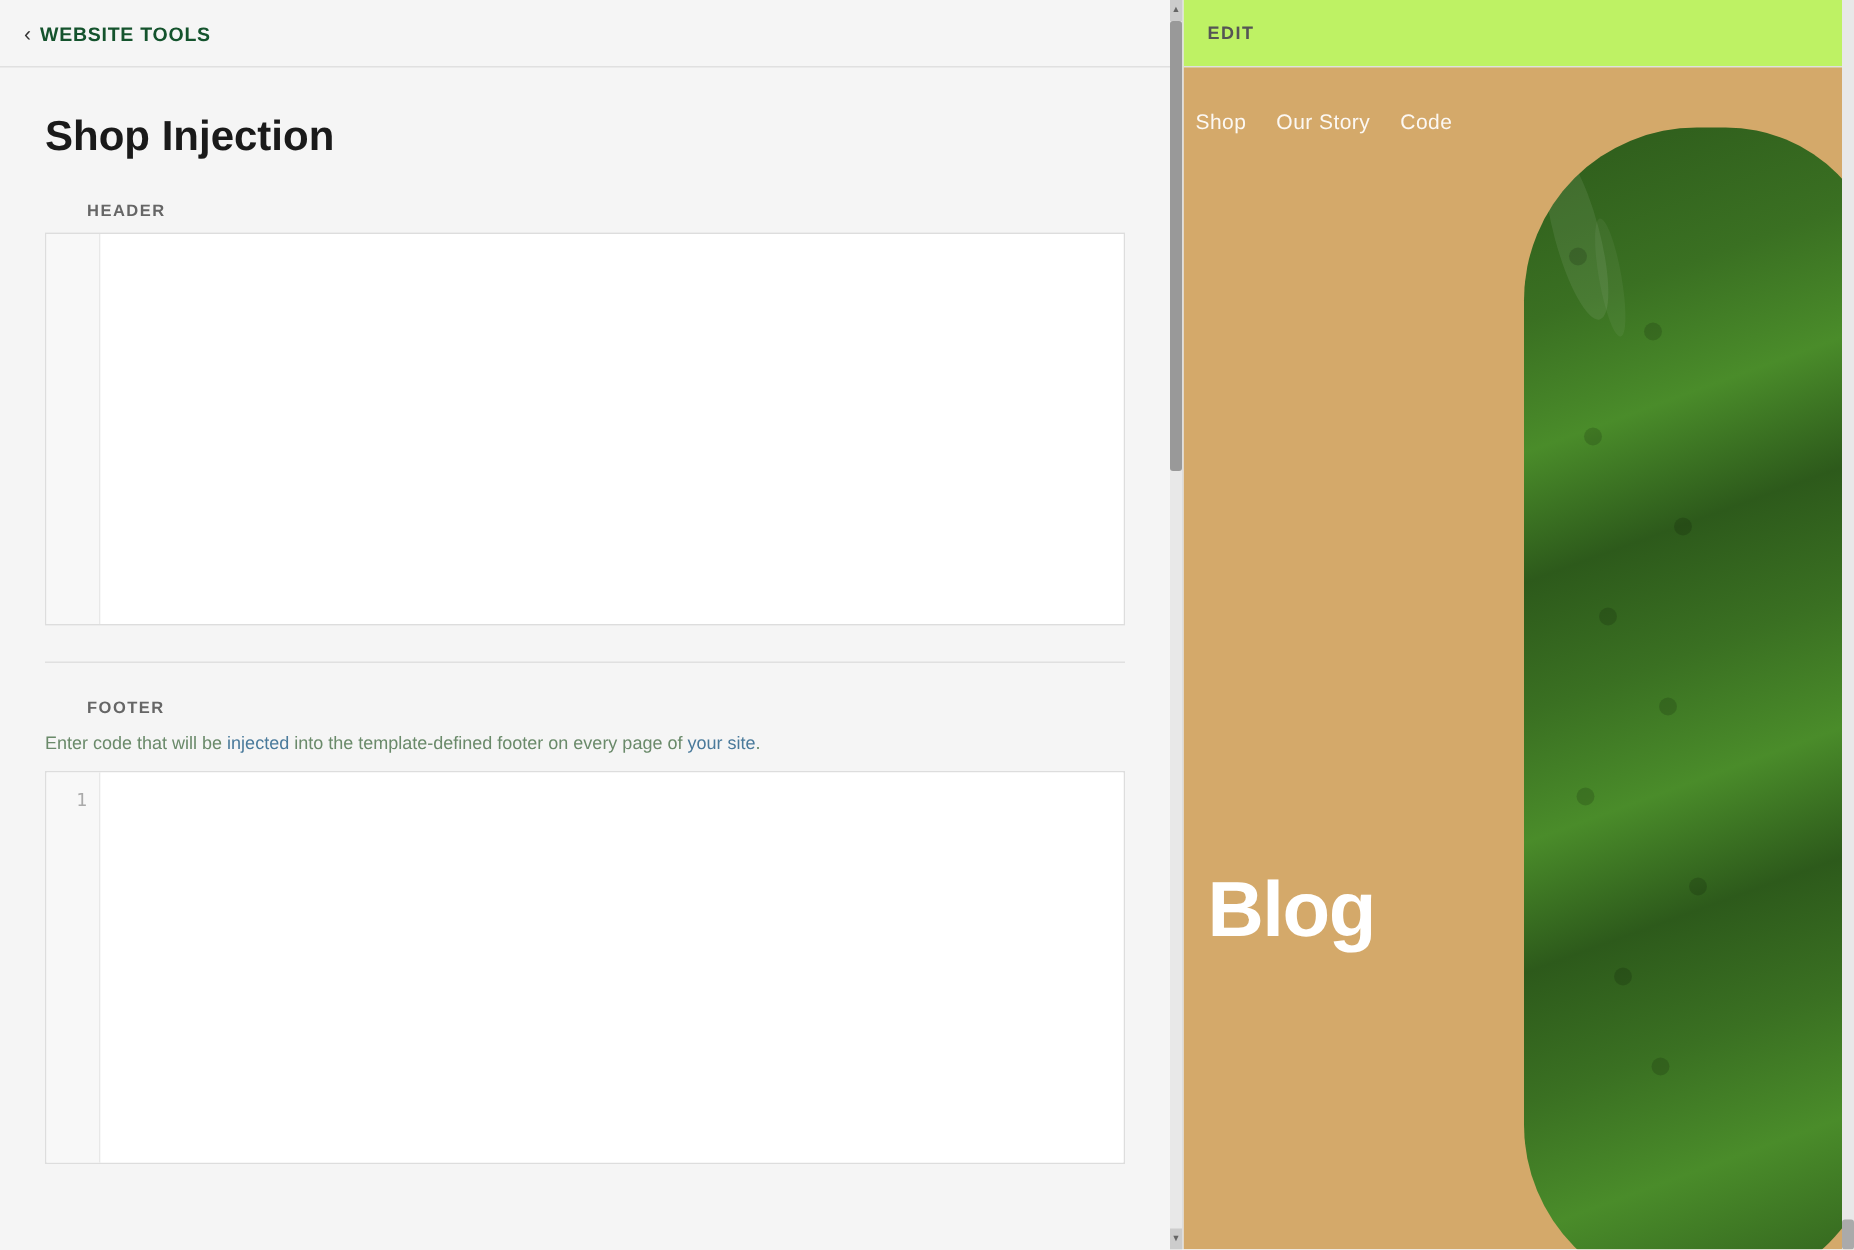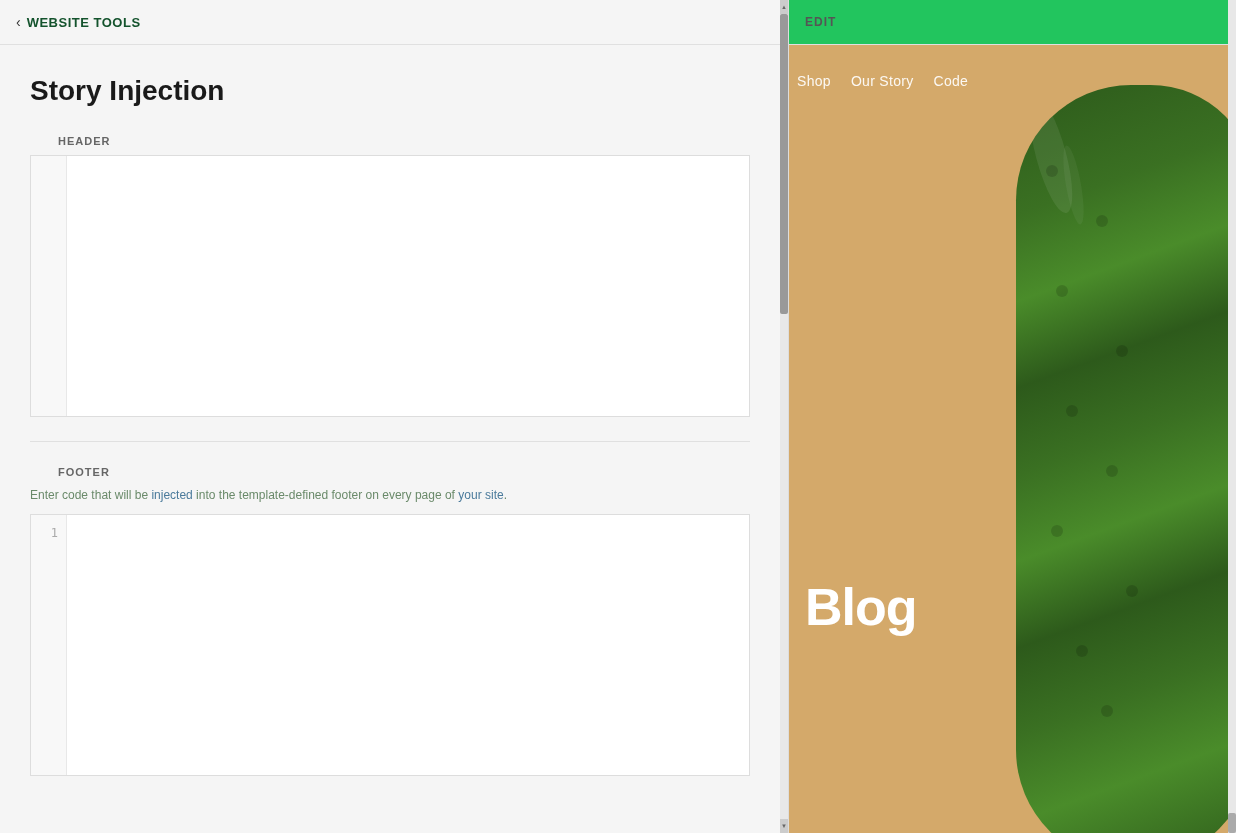--- a/index.html
+++ b/index.html
@@ -124,21 +124,21 @@
       background: #f5f5f5;
       display: flex;
       flex-direction: column;
       border-left: 1px solid #ddd;
       position: relative;
       overflow: hidden;
     }
 
     .edit-bar {
       height: 45px;
-      background: #22c55e;
+      background: #bef264;
       border-bottom: 1px solid #e0e0e0;
       display: flex;
       align-items: center;
       padding: 16px 16px;
     }
 
     .edit-label {
       font-size: 12px;
       font-weight: 600;
       color: #555;
@@ -250,21 +250,21 @@
 <body>
 
 <div class="left-panel">
 
   <div class="top-bar">
     <span class="back-arrow">‹</span>
     <span class="website-tools-label">WEBSITE TOOLS</span>
   </div>
 
   <div class="left-content">
-    <h1 class="page-title">Story Injection</h1>
+    <h1 class="page-title">Shop Injection</h1>
 
     <div>
       <div class="section-label">HEADER</div>
       <div class="code-editor">
         <div class="line-numbers">
         </div>
         <textarea class="code-textarea" spellcheck="false" style=""></textarea>
       </div>
     </div>
 

